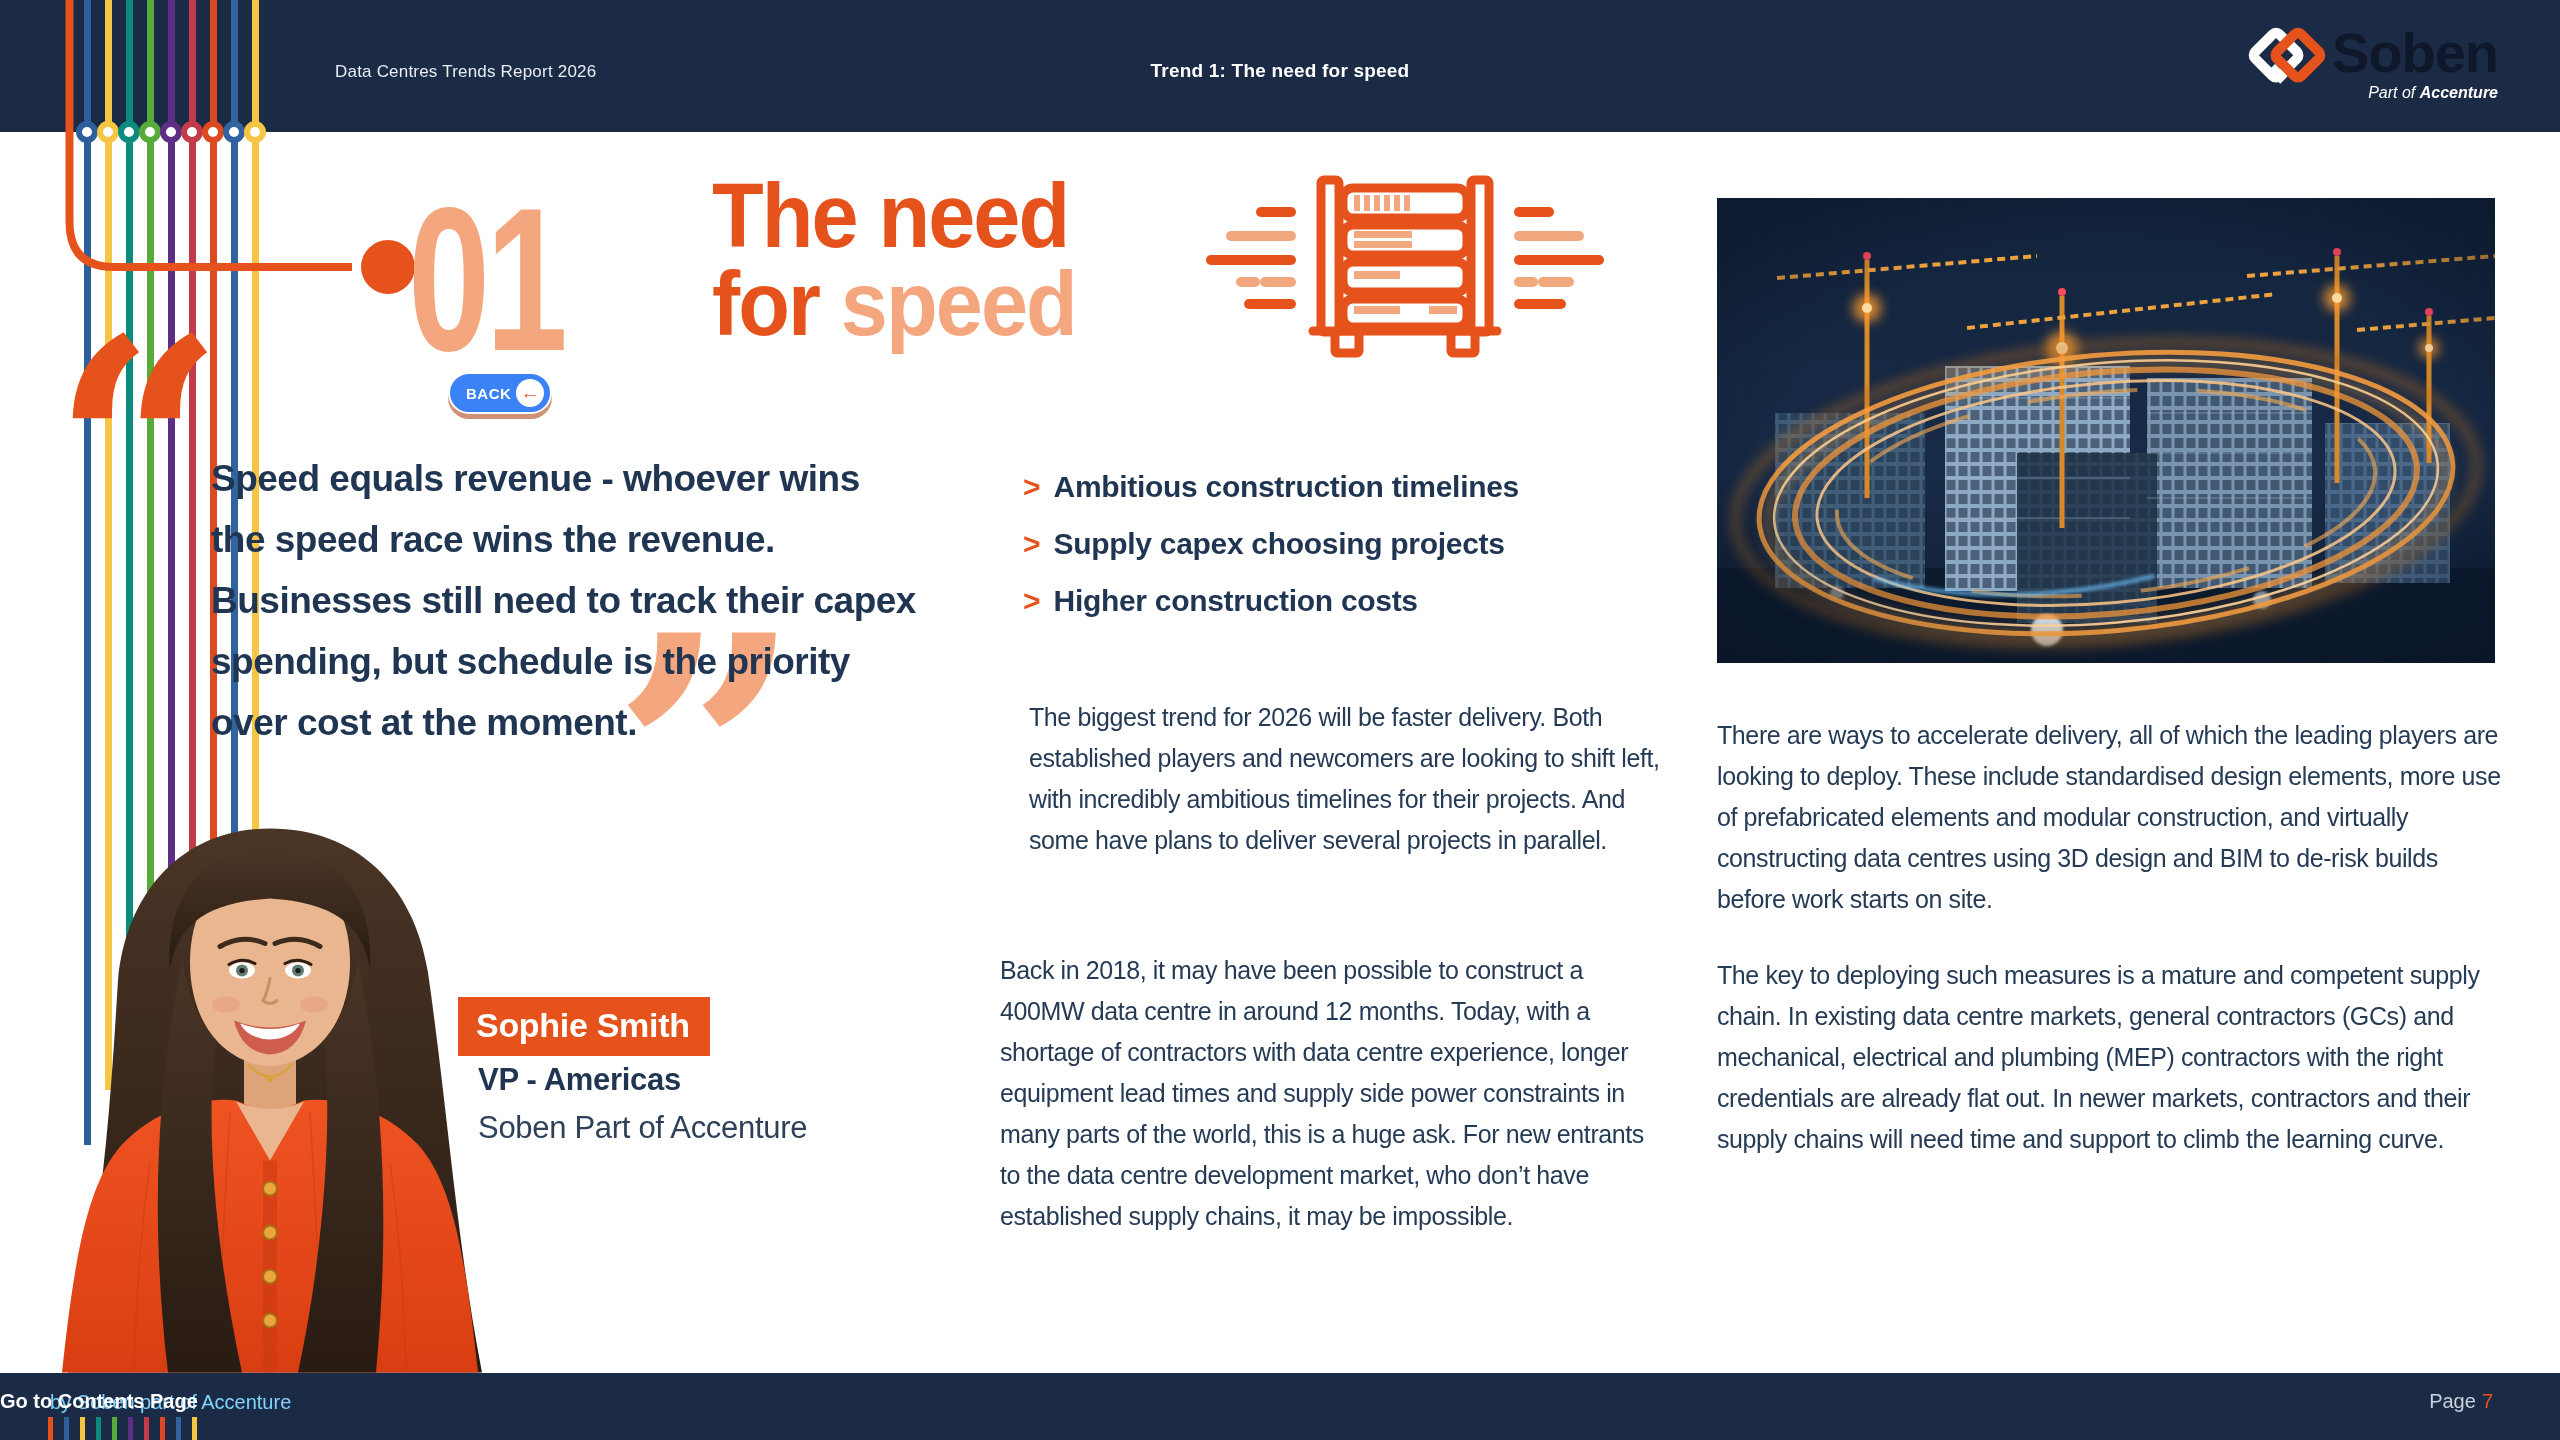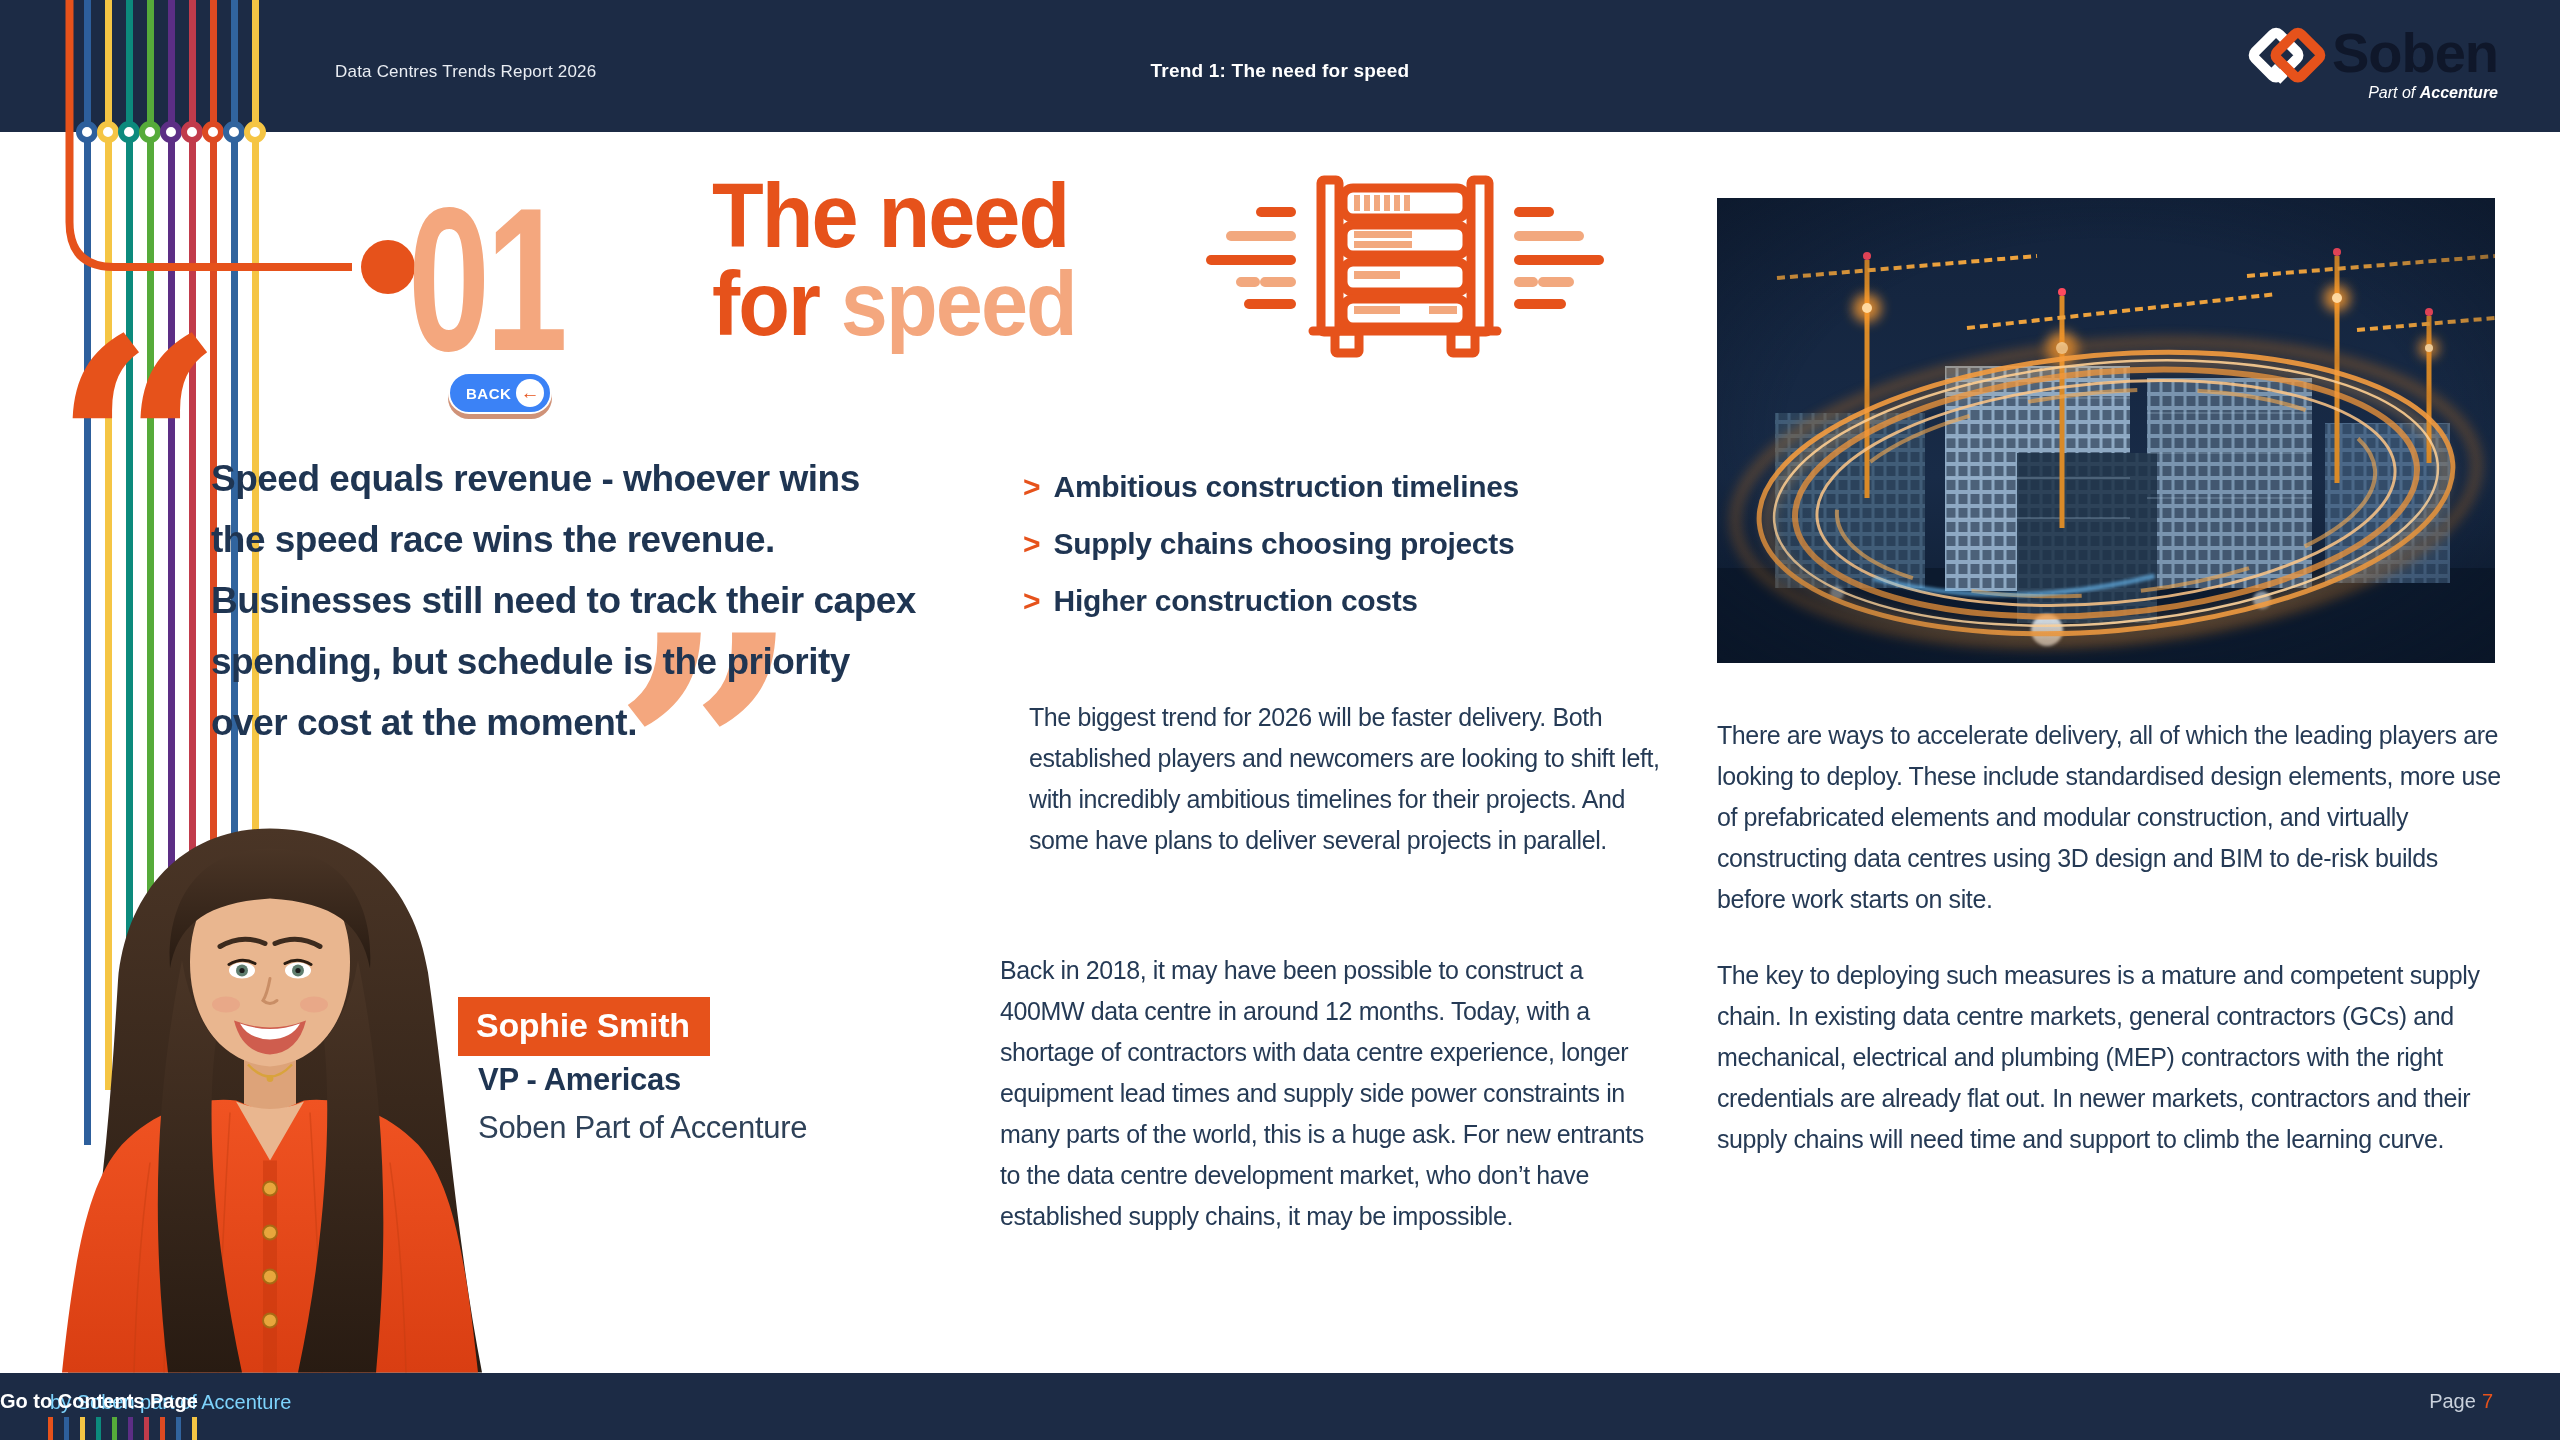--- a/index.html
+++ b/index.html
@@ -336,21 +336,21 @@
   <div id="person-role">VP - Americas</div>
   <div id="person-company">Soben Part of Accenture</div>
 
   <div id="bullets">
     <div class="bullet-row">
       <span class="bullet-arrow">&gt;</span>
       <span class="bullet-label">Ambitious construction timelines</span>
     </div>
     <div class="bullet-row">
       <span class="bullet-arrow">&gt;</span>
-      <span class="bullet-label">Supply chains choosing projects</span>
+      <span class="bullet-label">Supply capex choosing projects</span>
     </div>
     <div class="bullet-row">
       <span class="bullet-arrow">&gt;</span>
       <span class="bullet-label">Higher construction costs</span>
     </div>
   </div>
   <div class="body-para" id="col1-p1">The biggest trend for 2026 will be faster delivery. Both established players and newcomers are looking to shift left, with incredibly ambitious timelines for their projects. And some have plans to deliver several projects in parallel.</div>
   <div class="body-para" id="col1-p2">Back in 2018, it may have been possible to construct a 400MW data centre in around 12 months. Today, with a shortage of contractors with data centre experience, longer equipment lead times and supply side power constraints in many parts of the world, this is a huge ask. For new entrants to the data centre development market, who don’t have established supply chains, it may be impossible.</div>
 
   <div class="body-para" id="col2-p1">There are ways to accelerate delivery, all of which the leading players are looking to deploy. These include standardised design elements, more use of prefabricated elements and modular construction, and virtually constructing data centres using 3D design and BIM to de-risk builds before work starts on site.</div>

